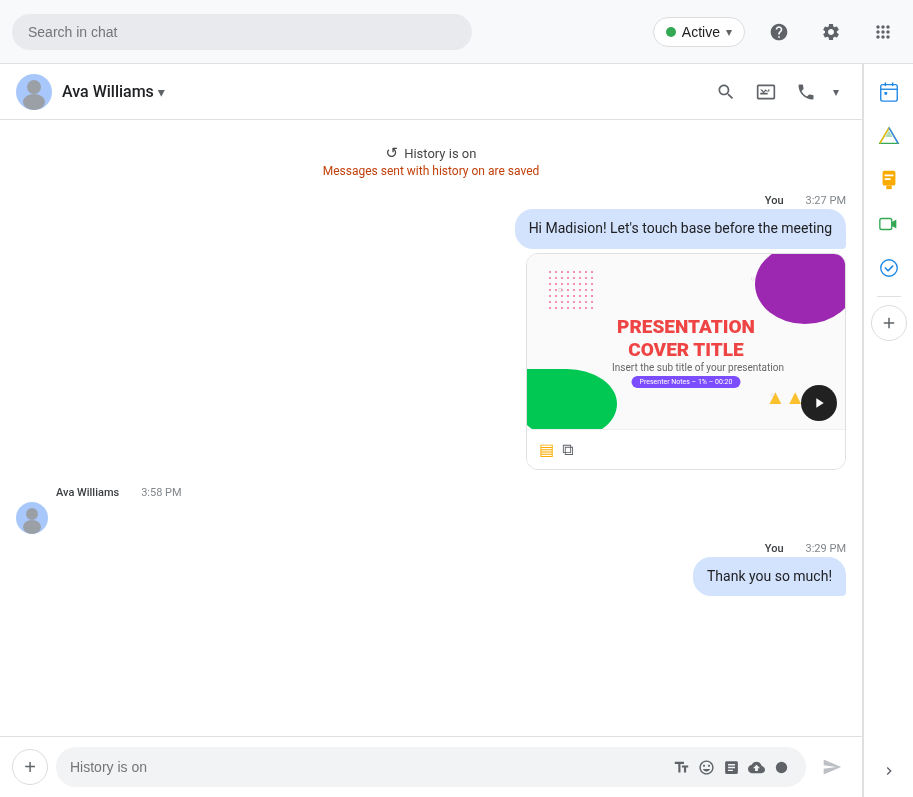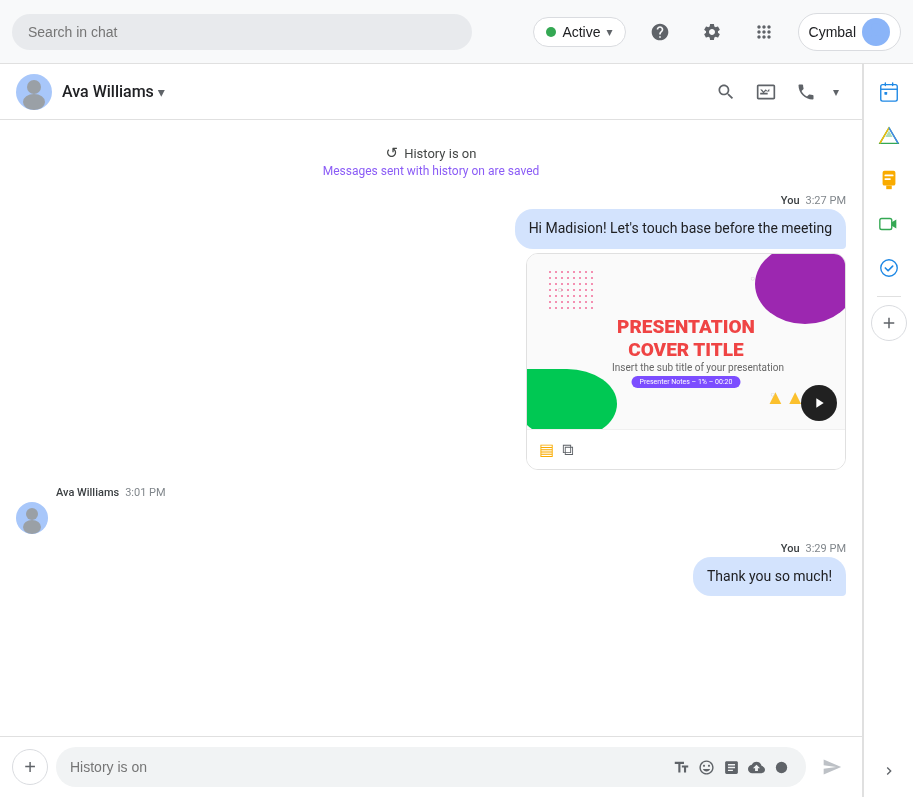--- a/index.html
+++ b/index.html
@@ -55,28 +55,28 @@
     #contact-name { margin-left: 10px; font-size: 16px; font-weight: 500; color: #202124; cursor: pointer; }
     #contact-name-chevron { font-size: 14px; color: #5f6368; margin-left: 4px; }
     #header-actions { margin-left: auto; display: flex; gap: 4px; align-items: center; }
 
     
     #messages-area { flex: 1; overflow-y: auto; padding: 16px 16px; display: flex; flex-direction: column; gap: 8px; }
 
     
     .system-notice { text-align: center; margin: 8px 0; }
     .system-notice .history-line { display: flex; align-items: center; justify-content: center; gap: 6px; font-size: 13px; color: #444746; }
-    .system-notice .history-sub { font-size: 12px; color: #8b5cf6; margin-top: 2px; }
+    .system-notice .history-sub { font-size: 12px; color: #c2410c; margin-top: 2px; }
     .date-divider { text-align: center; font-size: 12px; color: #80868b; margin: 8px 0; }
 
     
     .msg-row { display: flex; flex-direction: column; margin-bottom: 8px; }
     .msg-row.outgoing { align-items: flex-end; }
     .msg-row.incoming { align-items: flex-start; }
-    .msg-meta { font-size: 11px; color: #80868b; margin-bottom: 2px; display: flex; gap: 6px; align-items: baseline; }
+    .msg-meta { font-size: 11px; color: #80868b; margin-bottom: 2px; display: flex; gap: 22px; align-items: baseline; }
     .msg-meta .sender { font-weight: 500; color: #3c4043; }
     .bubble {
       max-width: 340px; padding: 10px 14px; border-radius: 18px;
       font-size: 14px; line-height: 1.4; color: #202124;
     }
     .bubble.outgoing { background: #d3e3fd; border-bottom-right-radius: 4px; }
     .bubble.incoming { background: #f1f3f4; border-bottom-left-radius: 4px; }
 
     
     .attachment-card {
@@ -195,29 +195,20 @@
     </button>
     <button class="icon-btn">
       <svg width="20" height="20" viewBox="0 0 24 24" fill="#5f6368">
           <path d="M19.14,12.94c0.04-0.3,0.06-0.61,0.06-0.94c0-0.32-0.02-0.64-0.07-0.94l2.03-1.58c0.18-0.14,0.23-0.41,0.12-0.61 l-1.92-3.32c-0.12-0.22-0.37-0.29-0.59-0.22l-2.39,0.96c-0.5-0.38-1.03-0.7-1.62-0.94L14.4,2.81c-0.04-0.24-0.24-0.41-0.48-0.41 h-3.84c-0.24,0-0.43,0.17-0.47,0.41L9.25,5.35C8.66,5.59,8.12,5.92,7.63,6.29L5.24,5.33c-0.22-0.08-0.47,0-0.59,0.22L2.74,8.87 C2.62,9.08,2.66,9.34,2.86,9.48l2.03,1.58C4.84,11.36,4.8,11.69,4.8,12s0.02,0.64,0.07,0.94l-2.03,1.58 c-0.18,0.14-0.23,0.41-0.12,0.61l1.92,3.32c0.12,0.22,0.37,0.29,0.59,0.22l2.39-0.96c0.5,0.38,1.03,0.7,1.62,0.94l0.36,2.54 c0.05,0.24,0.24,0.41,0.48,0.41h3.84c0.24,0,0.44-0.17,0.47-0.41l0.36-2.54c0.59-0.24,1.13-0.56,1.62-0.94l2.39,0.96 c0.22,0.08,0.47,0,0.59-0.22l1.92-3.32c0.12-0.22,0.07-0.47-0.12-0.61L19.14,12.94z M12,15.6c-1.98,0-3.6-1.62-3.6-3.6 s1.62-3.6,3.6-3.6s3.6,1.62,3.6,3.6S13.98,15.6,12,15.6z"></path>
         </svg>
     </button>
     <button class="icon-btn">
       <svg width="20" height="20" viewBox="0 0 24 24" fill="#5f6368">
           <path d="M6,8c1.1,0 2,-0.9 2,-2s-0.9,-2 -2,-2 -2,0.9 -2,2 0.9,2 2,2zM12,20c1.1,0 2,-0.9 2,-2s-0.9,-2 -2,-2 -2,0.9 -2,2 0.9,2 2,2zM6,20c1.1,0 2,-0.9 2,-2s-0.9,-2 -2,-2 -2,0.9 -2,2 0.9,2 2,2zM6,14c1.1,0 2,-0.9 2,-2s-0.9,-2 -2,-2 -2,0.9 -2,2 0.9,2 2,2zM12,14c1.1,0 2,-0.9 2,-2s-0.9,-2 -2,-2 -2,0.9 -2,2 0.9,2 2,2zM16,6c0,1.1 0.9,2 2,2s2,-0.9 2,-2 -0.9,-2 -2,-2 -2,0.9 -2,2zM12,8c1.1,0 2,-0.9 2,-2s-0.9,-2 -2,-2 -2,0.9 -2,2 0.9,2 2,2zM18,14c1.1,0 2,-0.9 2,-2s-0.9,-2 -2,-2 -2,0.9 -2,2 0.9,2 2,2zM18,20c1.1,0 2,-0.9 2,-2s-0.9,-2 -2,-2 -2,0.9 -2,2 0.9,2 2,2z"></path>
         </svg>
-    </button>
-    <button id="cymbal-btn">
-      <span>Cymbal</span>
-      <div id="cymbal-avatar">
-        <svg width="28" height="28" viewBox="0 0 28 28">
-            <circle cx="14" cy="10" r="5" fill="#8ab4f8"></circle>
-            <ellipse cx="14" cy="22" rx="8" ry="5" fill="#8ab4f8"></ellipse>
-          </svg>
-      </div>
     </button>
   </div>
 </div>
 
 <div id="main-area">
 
   <div id="chat-panel">
 
     <div id="chat-header">
       <div id="contact-avatar">
@@ -300,21 +291,21 @@
       <div class="incoming-row">
         <div class="incoming-avatar">
           <svg width="32" height="32" viewBox="0 0 32 32">
               <circle cx="16" cy="12" r="6" fill="#9aa0a6"></circle>
               <ellipse cx="16" cy="25" rx="9" ry="7" fill="#9aa0a6"></ellipse>
             </svg>
         </div>
         <div class="msg-row incoming">
           <div class="msg-meta">
             <span class="sender">Ava Williams</span>
-            <span>3:01 PM</span>
+            <span>3:58 PM</span>
           </div>
         </div>
       </div>
 
       <div class="msg-row outgoing">
         <div class="msg-meta">
           <span class="sender">You</span>
           <span>3:29 PM</span>
         </div>
         <div class="bubble outgoing">

